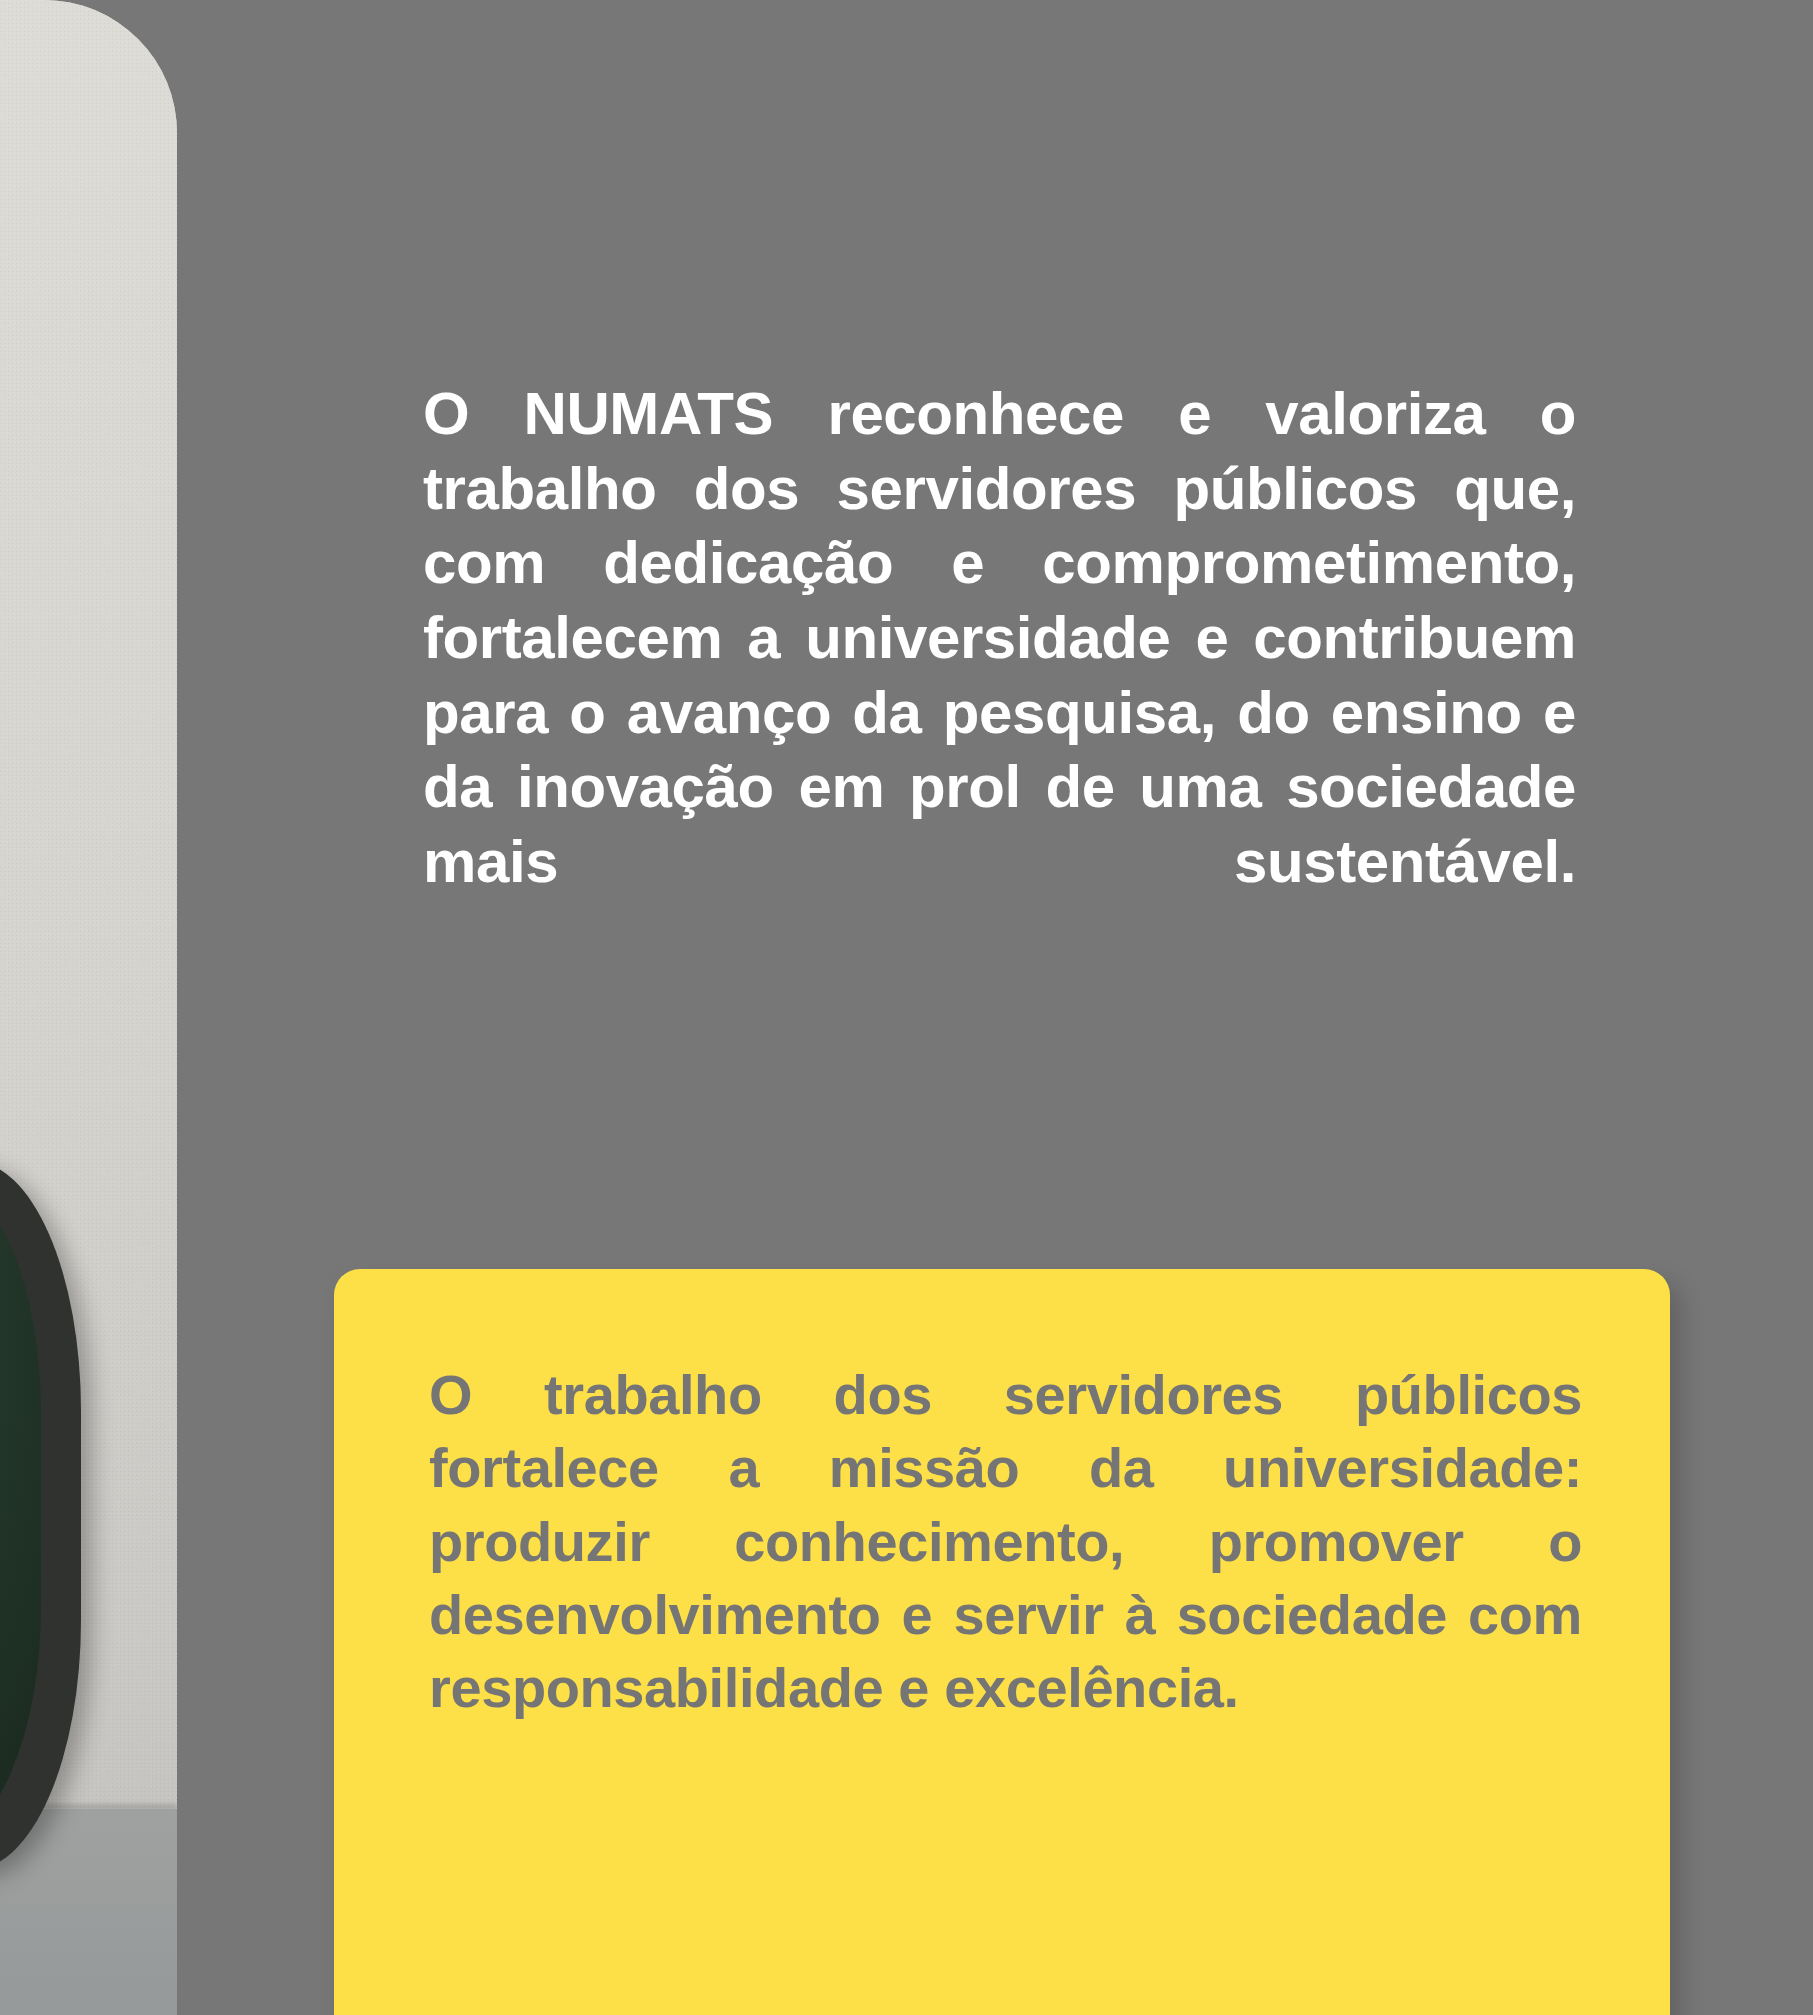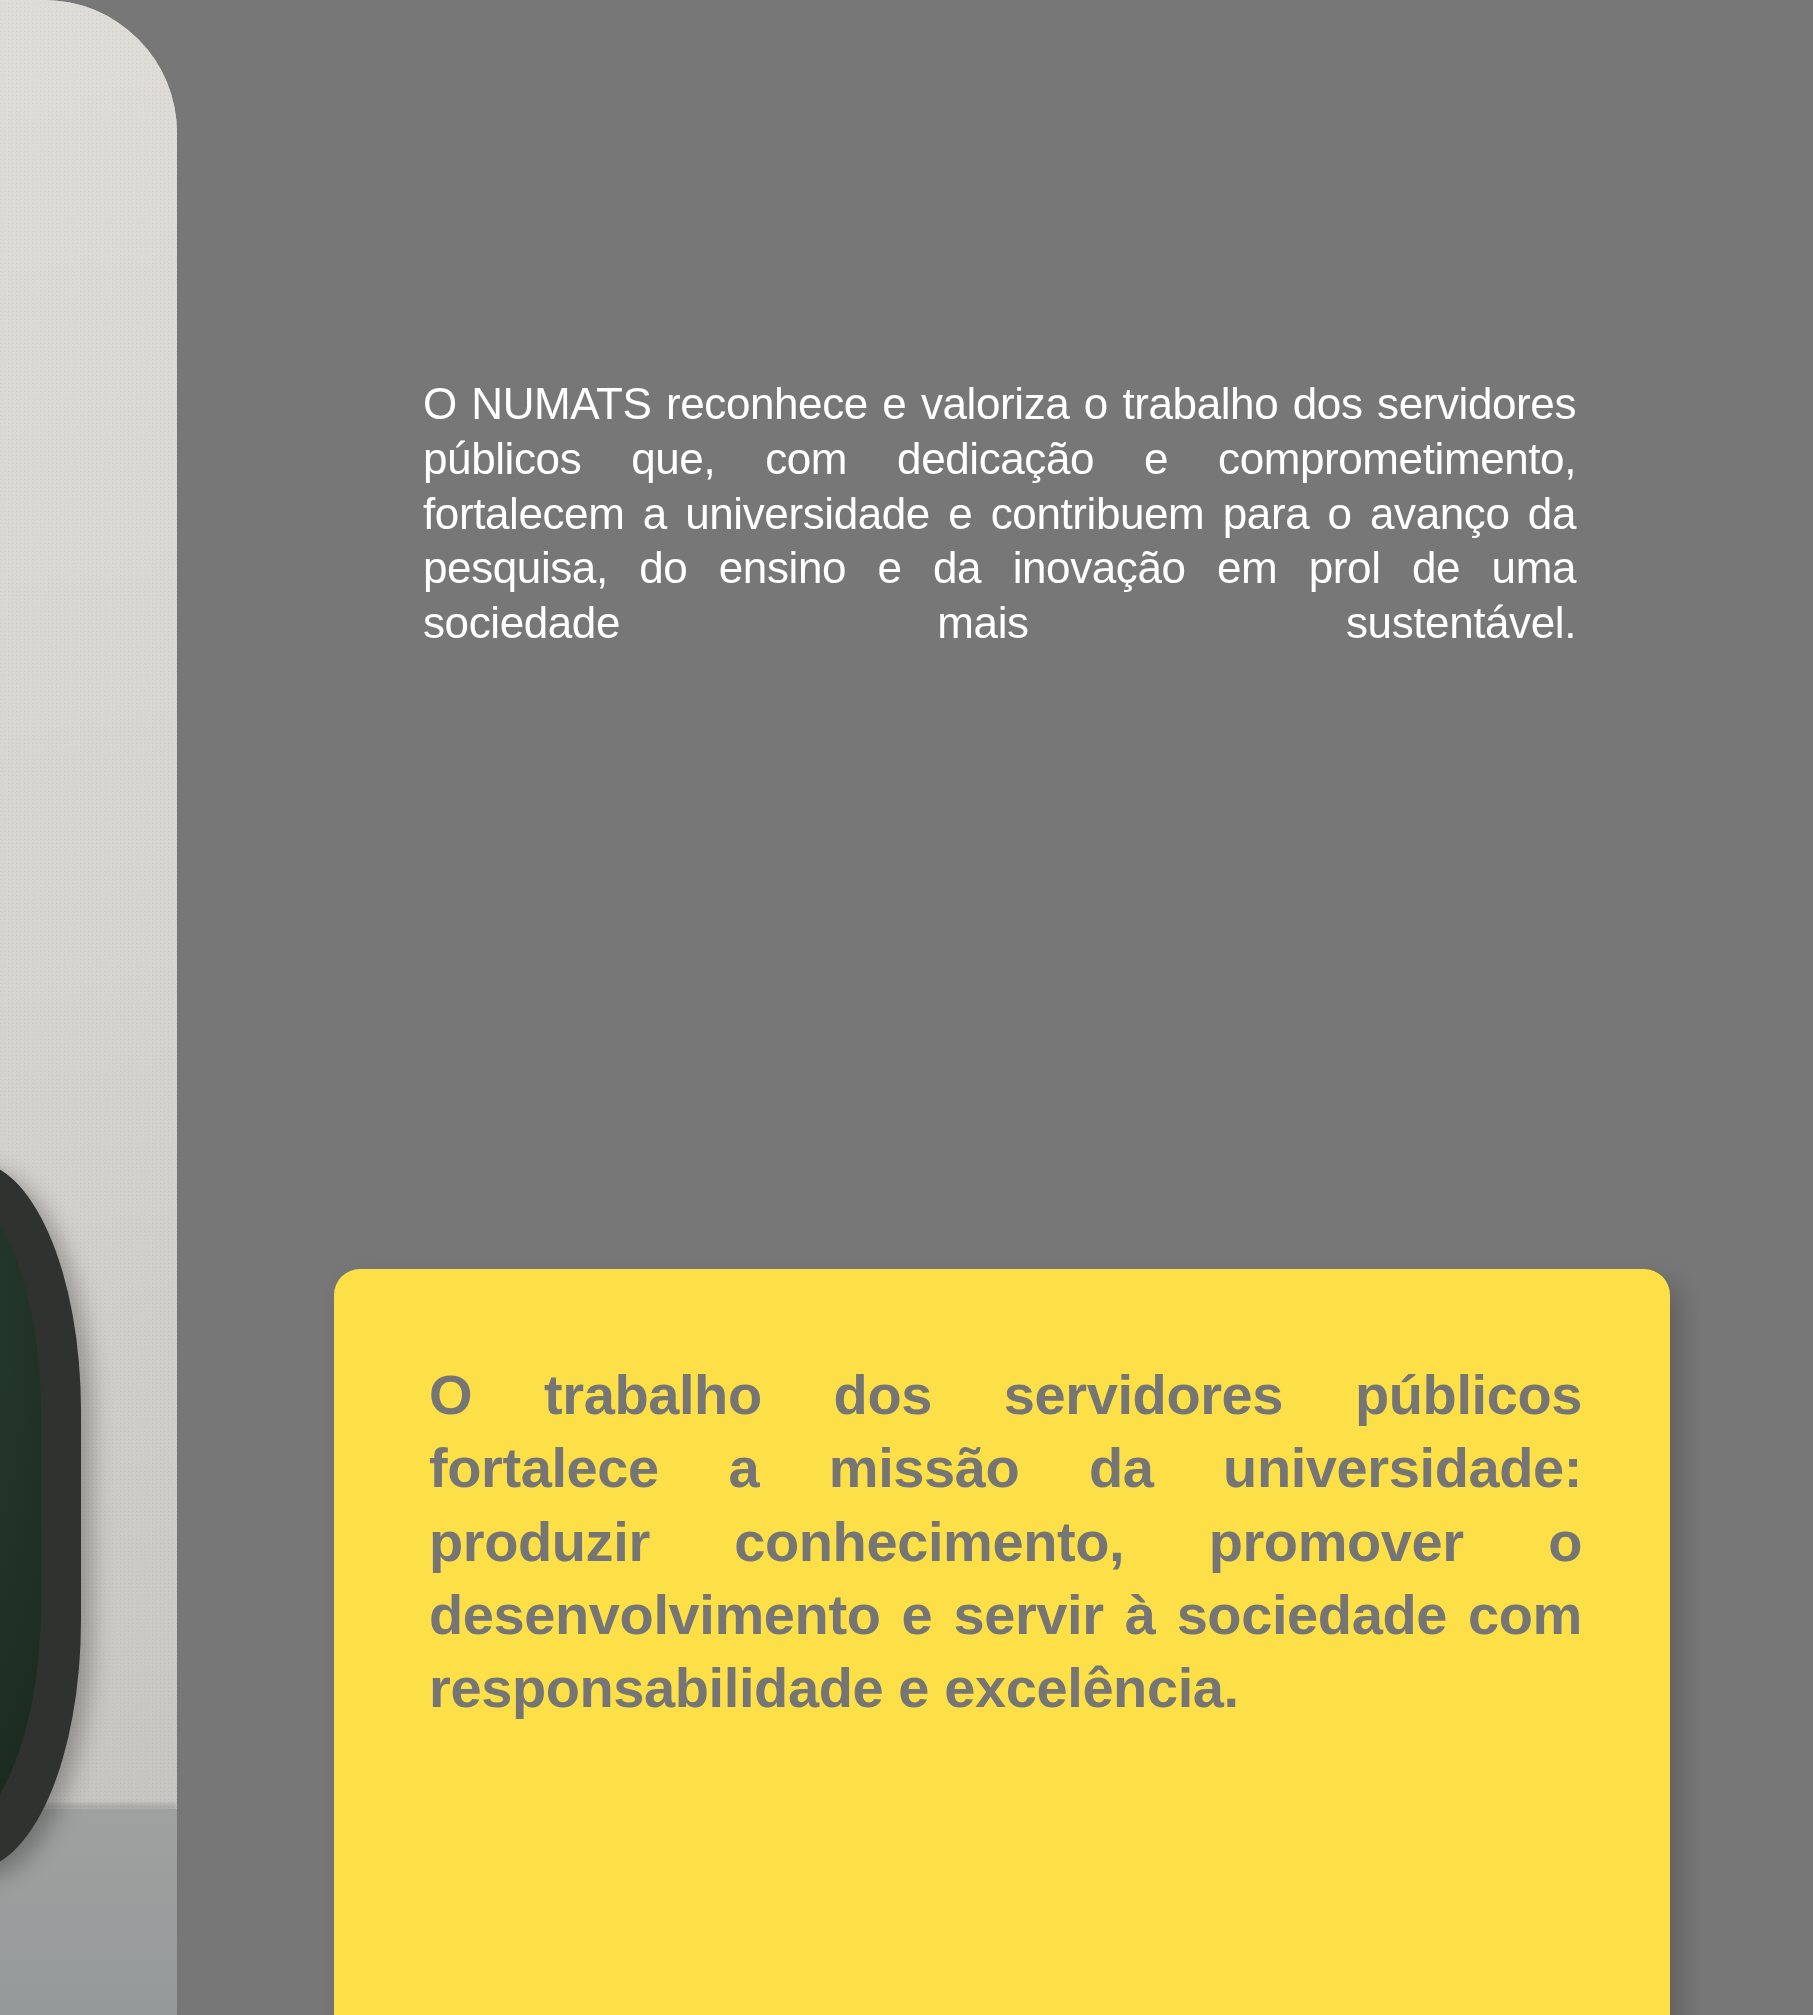--- a/index.html
+++ b/index.html
@@ -95,22 +95,22 @@
     filter:blur(2.4px);
   }
 
   
   .headline{
     position:absolute;
     left:423px;
     top:377px;
     width:1153px;
     color:#ffffff;
-    font-size:44px;
-    font-weight:400;
+    font-size:60px;
+    font-weight:700;
     line-height:1.245;
     text-align:justify;
     text-align-last:justify;
     letter-spacing:-0.4px;
     word-spacing:0.8px;
   }
 
   
   .card{
     position:absolute;

